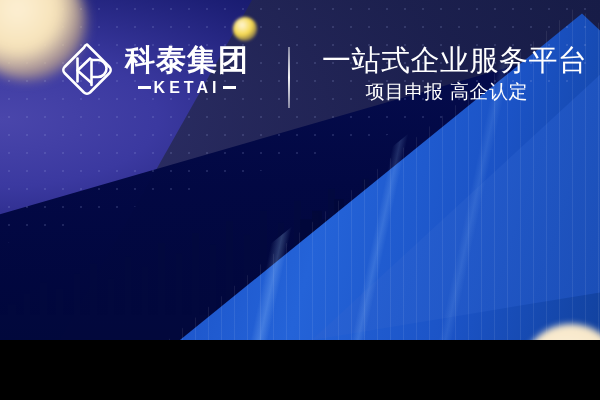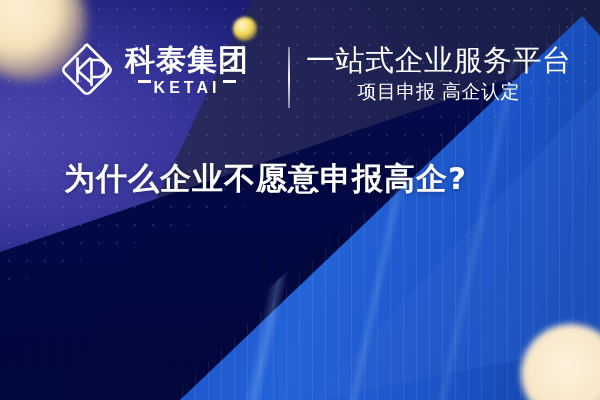--- a/index.html
+++ b/index.html
@@ -6,21 +6,21 @@
   * { margin:0; padding:0; box-sizing:border-box; }
   html, body {
     width:600px; height:400px;
     background:#000000;
     font-family:"Liberation Sans", "DejaVu Sans", sans-serif;
     overflow:hidden;
   }
 
   #banner {
     position:relative;
-    width:600px; height:400px;
+    width:600px; height:340px;
     overflow:hidden;
     background:#000a4a;
   }
 
   
   .layer { position:absolute; inset:0; }
 
   
   .bg-base {
     background:
@@ -115,21 +115,21 @@
     margin-left:9px;
     display:flex; flex-direction:column; align-items:center;
   }
   .brand-cn {
     font-family:"DejaVu Sans","Liberation Sans",sans-serif;
     font-size:30px; font-weight:700; color:#ffffff;
     letter-spacing:1px; line-height:1.05;
     white-space:nowrap;
   }
   .brand-en-row {
-    display:flex; align-items:flex-start; gap:3px;
+    display:flex; align-items:center; gap:3px;
     margin-top:4px;
   }
   .brand-dash { width:13px; height:3px; background:#ffffff; flex:none; }
   .brand-en {
     font-size:16px; font-weight:700; color:#ffffff;
     letter-spacing:4px; line-height:1;
     white-space:nowrap;
   }
 
   #divider {
@@ -142,20 +142,21 @@
   #slogan {
     position:absolute;
     left:306px; top:44px;
     display:flex; flex-direction:column;
   }
   .slogan-main {
     font-family:"DejaVu Sans","Liberation Sans",sans-serif;
     font-size:29px; font-weight:400; color:#ffffff;
     letter-spacing:.5px; line-height:1.12;
     white-space:nowrap;
+    margin-left:16px;
   }
   .slogan-sub {
     font-family:"DejaVu Sans","Liberation Sans",sans-serif;
     font-size:19px; font-weight:400; color:#ffffff;
     letter-spacing:.5px; line-height:1.25;
     margin-top:4px;
     white-space:nowrap;
     text-align:center;
   }
 
@@ -245,16 +246,15 @@
       </span>
     </div>
 
     <div id="divider"></div>
 
     <div id="slogan">
       <span class="slogan-main">一站式企业服务平台</span>
       <span class="slogan-sub">项目申报 高企认定</span>
     </div>
 
-    <div id="headline">为什么企业不愿意申报高企?</div>
 
   </div>
 </div>
 
 </body></html>

